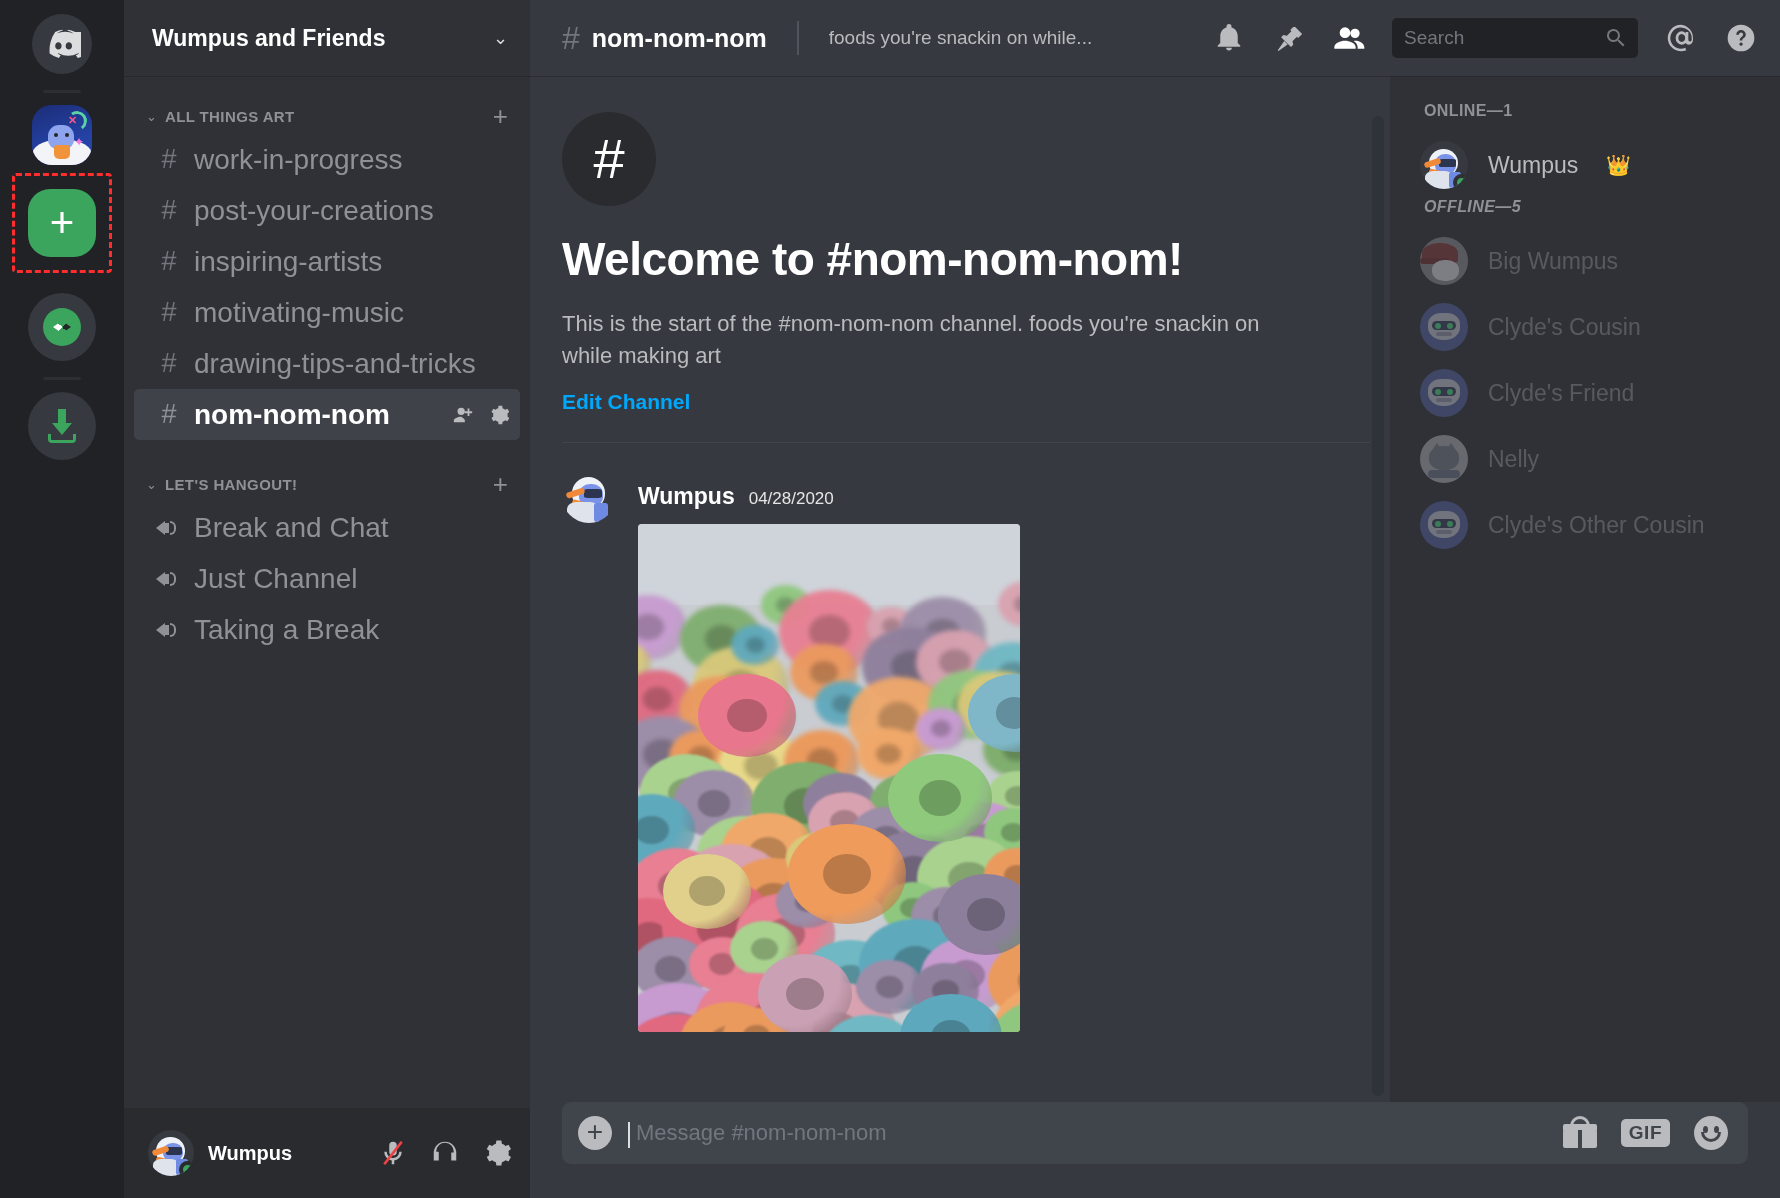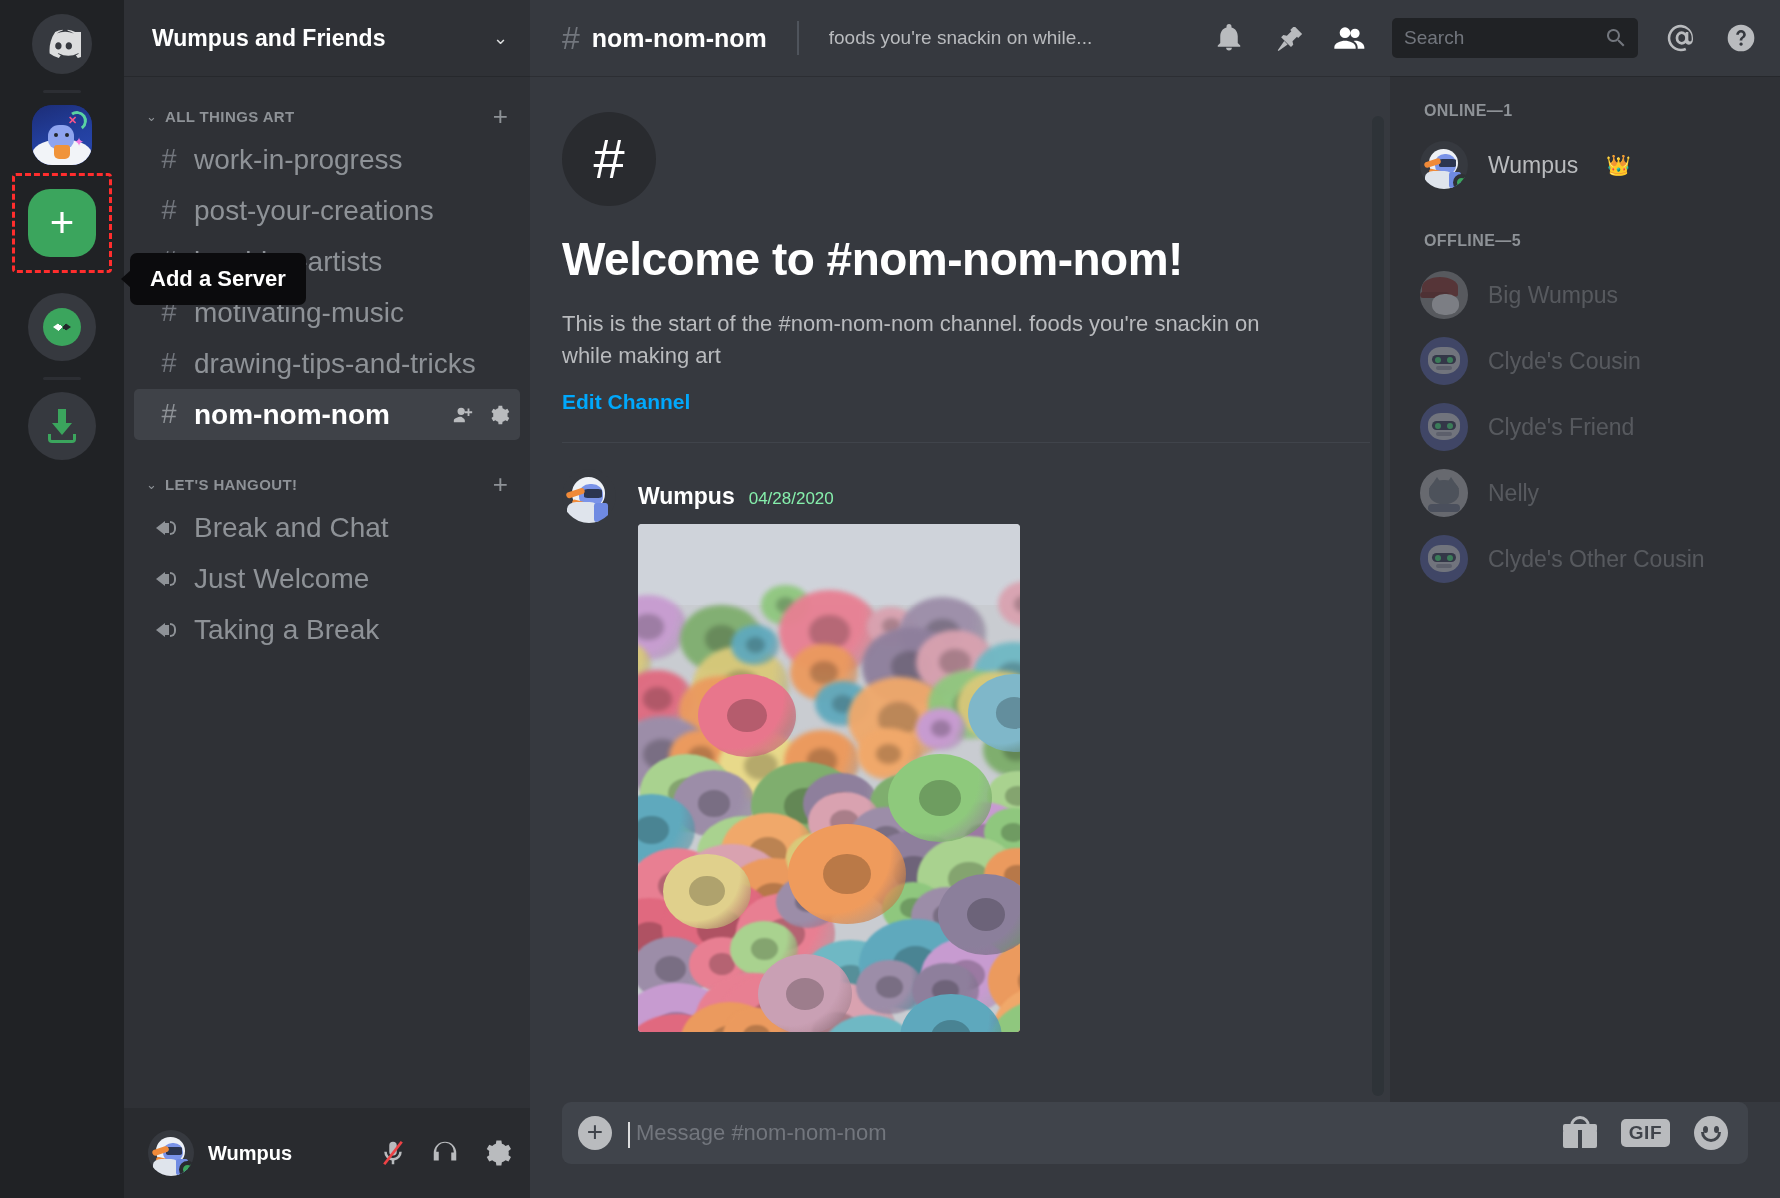--- a/index.html
+++ b/index.html
@@ -146,21 +146,21 @@
   .welcome-title { color:#fff; font-size:46px; font-weight:bold; margin-bottom: 22px; letter-spacing:-.5px;}
   .welcome-desc { color:#b9bbbe; font-size:22px; line-height:1.45; max-width:720px; margin-bottom:18px;}
   .edit-link { color:#00a8fc; font-size:21px; font-weight:bold; cursor:pointer; display:inline-block;}
   .divider-line { height:1px; background:#40444b; margin: 28px 0 0 0; }
 
   .message { display:flex; gap:22px; padding: 26px 0 0 0; }
   .msg-avatar { width:54px; height:54px; border-radius:50%; flex:0 0 54px; }
   .msg-body { flex:1; min-width:0; }
   .msg-head { display:flex; align-items:baseline; gap:14px; margin-bottom:14px;}
   .msg-author { color:#fff; font-size:23px; font-weight:bold; }
-  .msg-time { color:#86efac; font-size:17px;margin-top:20px; }
+  .msg-time { color:#e5e5e5; font-size:17px;margin-top:20px; }
   .msg-image {
     width: 382px; height: 508px; border-radius:4px; overflow:hidden; position:relative;
     background:#c9ccd1;
   }
   
   .cereal { position:absolute; inset:0; overflow:hidden; }
   .loop { position:absolute; border-radius:50%; filter: blur(1.2px); }
   .loop:after { content:""; position:absolute; left:30%; top:30%; width:40%; height:40%; border-radius:50%; background: rgba(0,0,0,.22);}
   .bg-top { position:absolute; left:0; right:0; top:0; height:16%; background:#cfd3da; }
 
@@ -271,21 +271,20 @@
     <div class="rail-sep"></div>
 
     <div class="green-circle">
       <div class="dl-icon">
         <div class="arrow"></div>
           <div class="head"></div>
           <div class="tray"></div>
       </div>
     </div>
 
-    <div class="tooltip">Add a Server</div>
   </div>
 
   <div class="channels">
     <div class="server-header">
       <div class="server-name">Wumpus and Friends</div>
       <div class="chev">⌄</div>
     </div>
 
     <div class="chan-scroll">
 
@@ -345,21 +344,21 @@
             <span class="w1"></span>
           </span>
         <span class="chan-label">Break and Chat</span>
       </div>
       <div class="chan-row">
         <span class="vol-icon">
             <span class="spk"></span>
             <span class="box"></span>
             <span class="w1"></span>
           </span>
-        <span class="chan-label">Just Welcome</span>
+        <span class="chan-label">Just Channel</span>
       </div>
       <div class="chan-row">
         <span class="vol-icon">
             <span class="spk"></span>
             <span class="box"></span>
             <span class="w1"></span>
           </span>
         <span class="chan-label">Taking a Break</span>
       </div>
     </div>
@@ -577,21 +576,21 @@
             <span class="band"></span>
               <span class="band2"></span>
               <span class="body"></span>
               <span class="leg"></span>
             <span class="status-dot" style="border-color:#2f3136"></span>
           </div>
           <span class="mem-name">Wumpus</span>
           <span class="crown">👑</span>
         </div>
 
-        <div class="mem-cat" style="margin-top:34px;">OFFLINE—5</div>
+        <div class="mem-cat" style="font-style:italic;">OFFLINE—5</div>
 
         <div class="mem-row offline">
           <div class="mem-av bigw-av">
               <span class="cap"></span>
               <span class="bill"></span>
               <span class="fc"></span>
             </div>
           <span class="mem-name">Big Wumpus</span>
         </div>
         <div class="mem-row offline">

